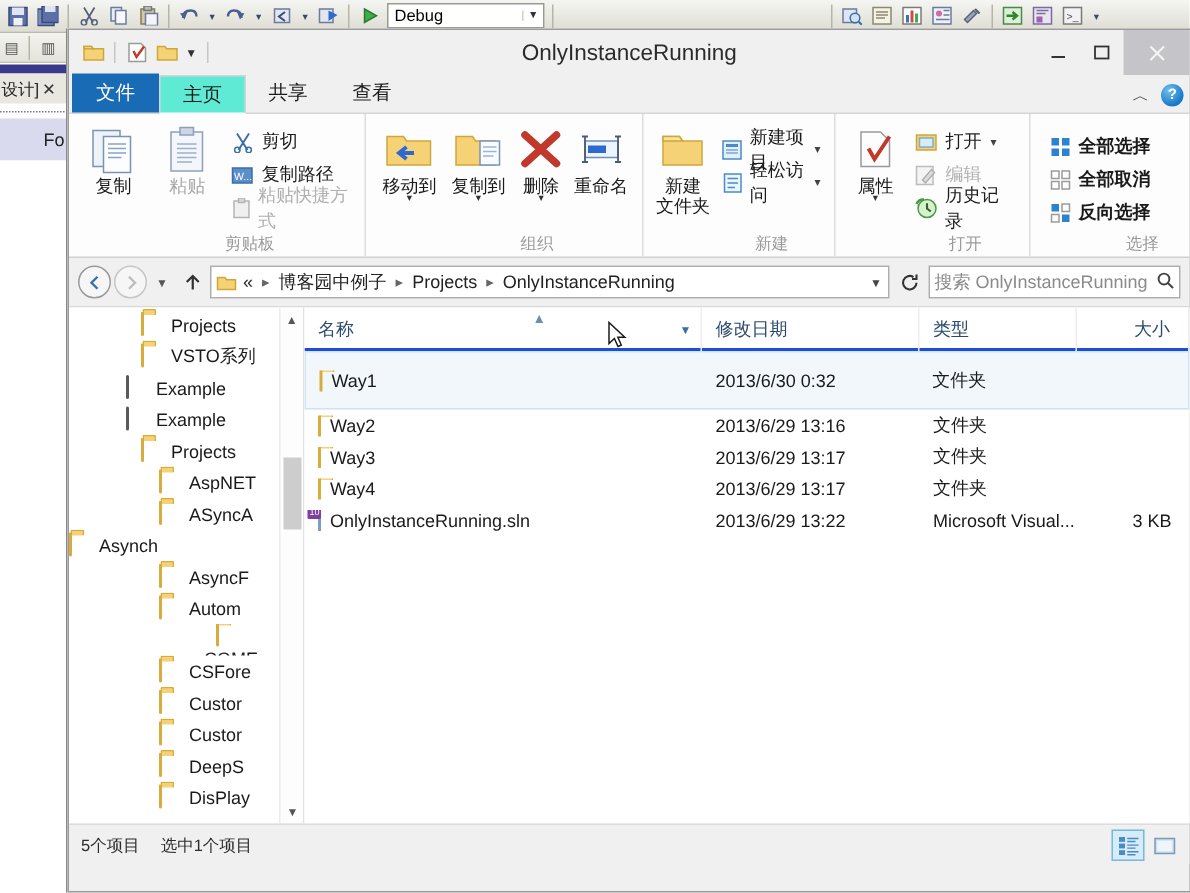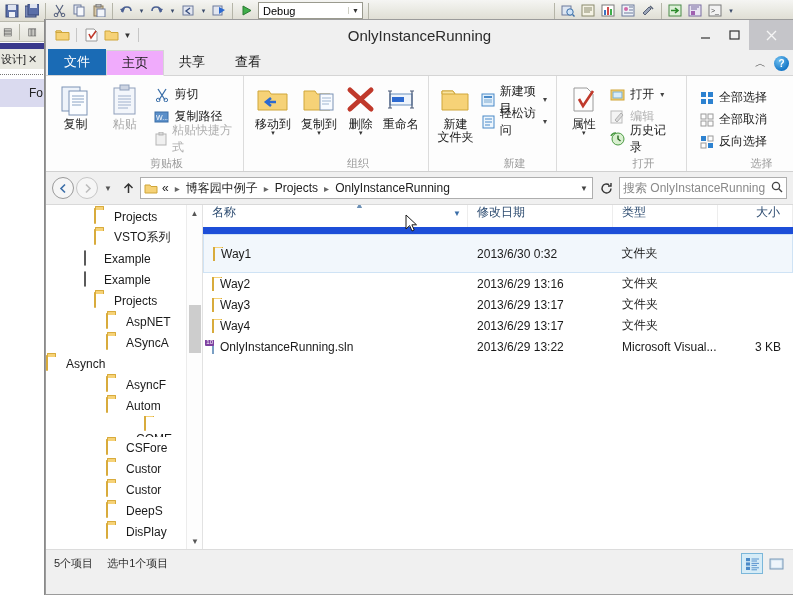--- a/index.html
+++ b/index.html
@@ -147,21 +147,21 @@
   .rt {
     height: 26px; padding: 0 15px;
     display: flex; align-items: center;
     font-size: 13px; color: #1a1a1a;
   }
   .rt-file {
     background: #1a6bb5; color: #fff; font-size: 13px;
     margin-left: 2px; padding: 0 16px;
   }
   .rt-active {
-    background: #f0abfc;
+    background: #5eead4;
     border: 1px solid #d5d5d5; border-bottom: 1px solid #fdfdfd;
     margin-bottom: -1px;
     margin-top: 16px;
   }
   .rt-right {
     position: absolute; right: 4px; top: 0; height: 26px;
     display: flex; align-items: center; gap: 8px;
   }
   .rt-chev { font-size: 11px; color: #444; }
   .help-ico {
@@ -315,22 +315,22 @@
   }
   .np-arrow-b {
     position: absolute; bottom: 0; left: 0; width: 16px; height: 16px;
     display: flex; align-items: center; justify-content: center;
     font-size: 8px; color: #555;
   }
 
   
   .filelist { flex: 1; position: relative; background: #fff; overflow: hidden; }
   .col-head {
-    height: 29px; display: flex; align-items: flex-end;
-    border-bottom: 7px solid #1d4ed8;
+    height: 29px; display: flex; align-items: flex-start;
+    border-bottom: 2px solid #1d4ed8;
     font-size: 12px; color: #2b4a6f;
     position: relative;
   }
   .ch {
     height: 29px; display: flex; align-items: center;
     padding-left: 9px; position: relative;
     border-right: 1px solid #ededed;
   }
   .ch-name { width: 265px; }
   .ch-date { width: 145px; }
@@ -805,21 +805,21 @@
                   </svg>
             </span>
             <span>历史记录</span>
           </div>
         </div>
       </div>
       <div class="rg-label">打开</div>
     </div>
 
     <div class="rgroup" style="width:105px;">
-      <div class="rg-body" style="padding-left:8px;">
+      <div class="rg-body" style="padding-left:8px;font-weight:bold;">
         <div class="small-col" style="padding-top:6px;">
           <div class="small-btn">
             <span class="si">
               <svg width="14" height="14">
                     <rect x="1" y="1" width="5" height="5" fill="#2d82d0"></rect>
                     <rect x="8" y="1" width="5" height="5" fill="#2d82d0"></rect>
                     <rect x="1" y="8" width="5" height="5" fill="#2d82d0"></rect>
                     <rect x="8" y="8" width="5" height="5" fill="#2d82d0"></rect>
                   </svg>
             </span>

